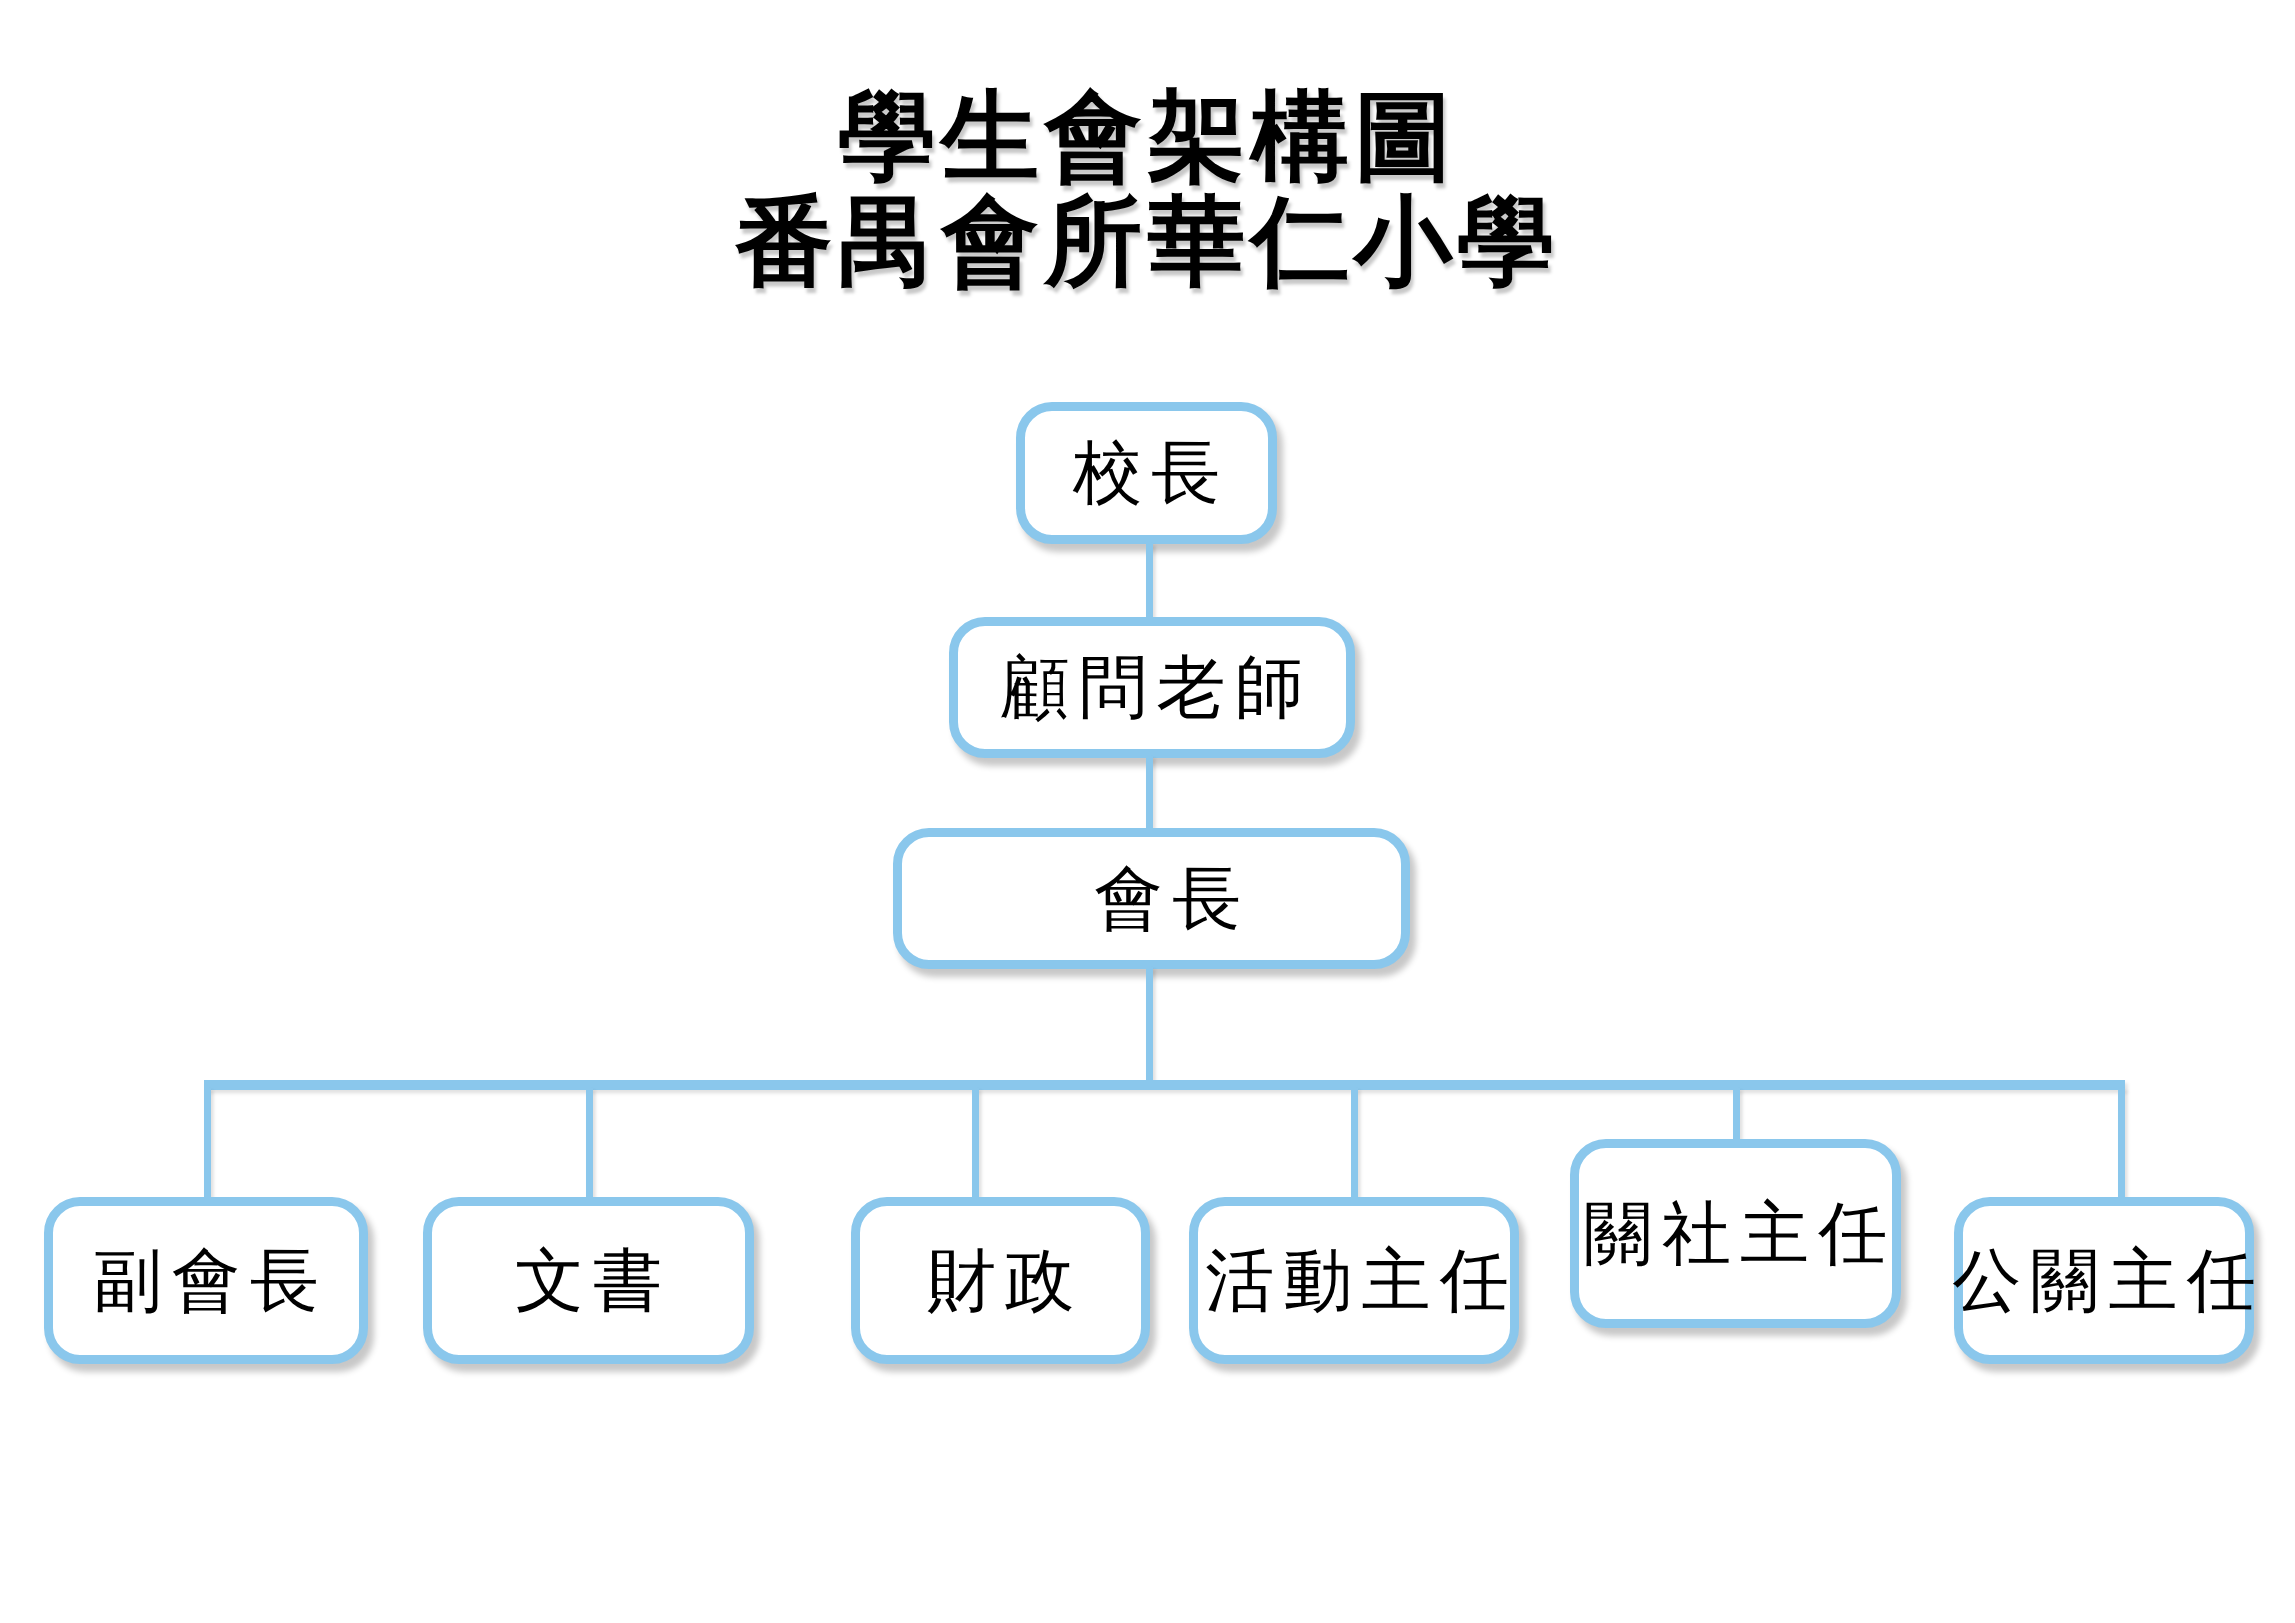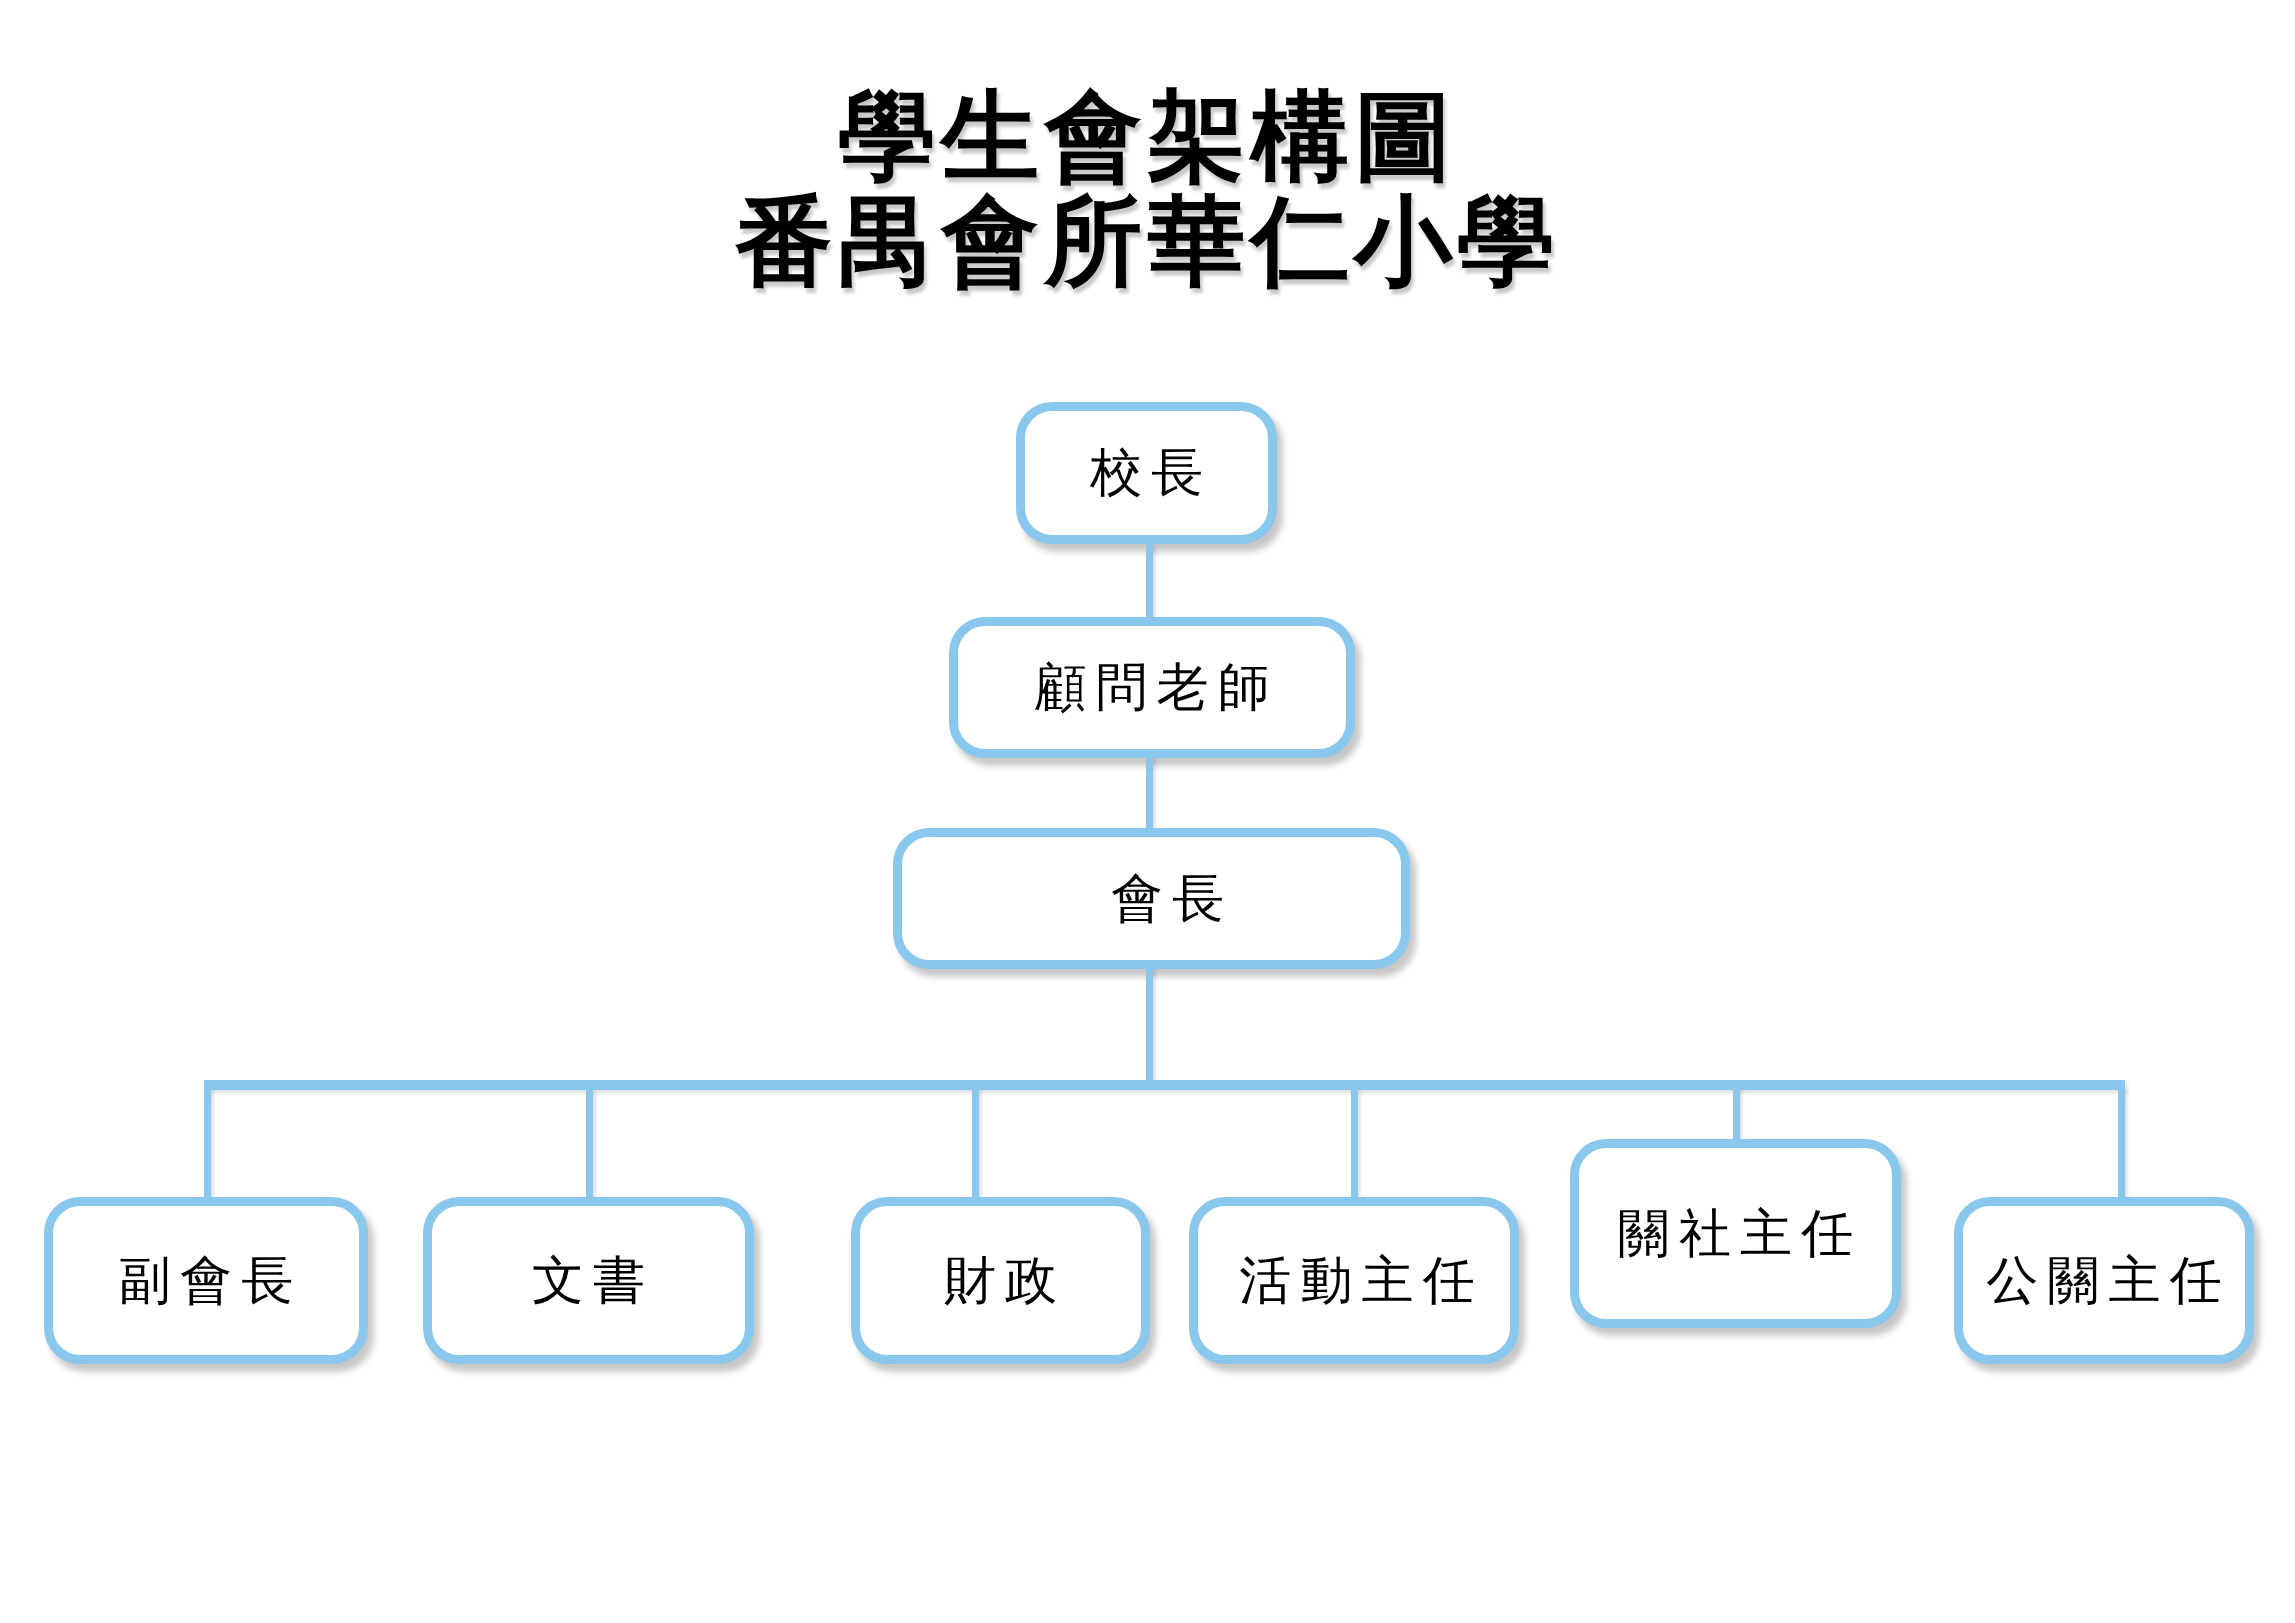--- a/index.html
+++ b/index.html
@@ -36,21 +36,21 @@
     border: 9.8px solid #8AC7EC;
     border-radius: 36px;
     box-shadow: 5.9px 7.2px 6.5px rgba(0,0,0,0.22);
     display: flex;
     align-items: center;
     justify-content: center;
   }
   .node-label {
     color: #000000;
     font-family: "DejaVu Serif", "Liberation Serif", serif;
-    font-size: 52px;
+    font-size: 69px;
     letter-spacing: 9.2px;
     margin-right: -9.2px; 
     white-space: nowrap;
   }
   .conn {
     position: absolute;
     background: #8AC7EC;
   }
   .conn.v {
     width: 6.5px;

